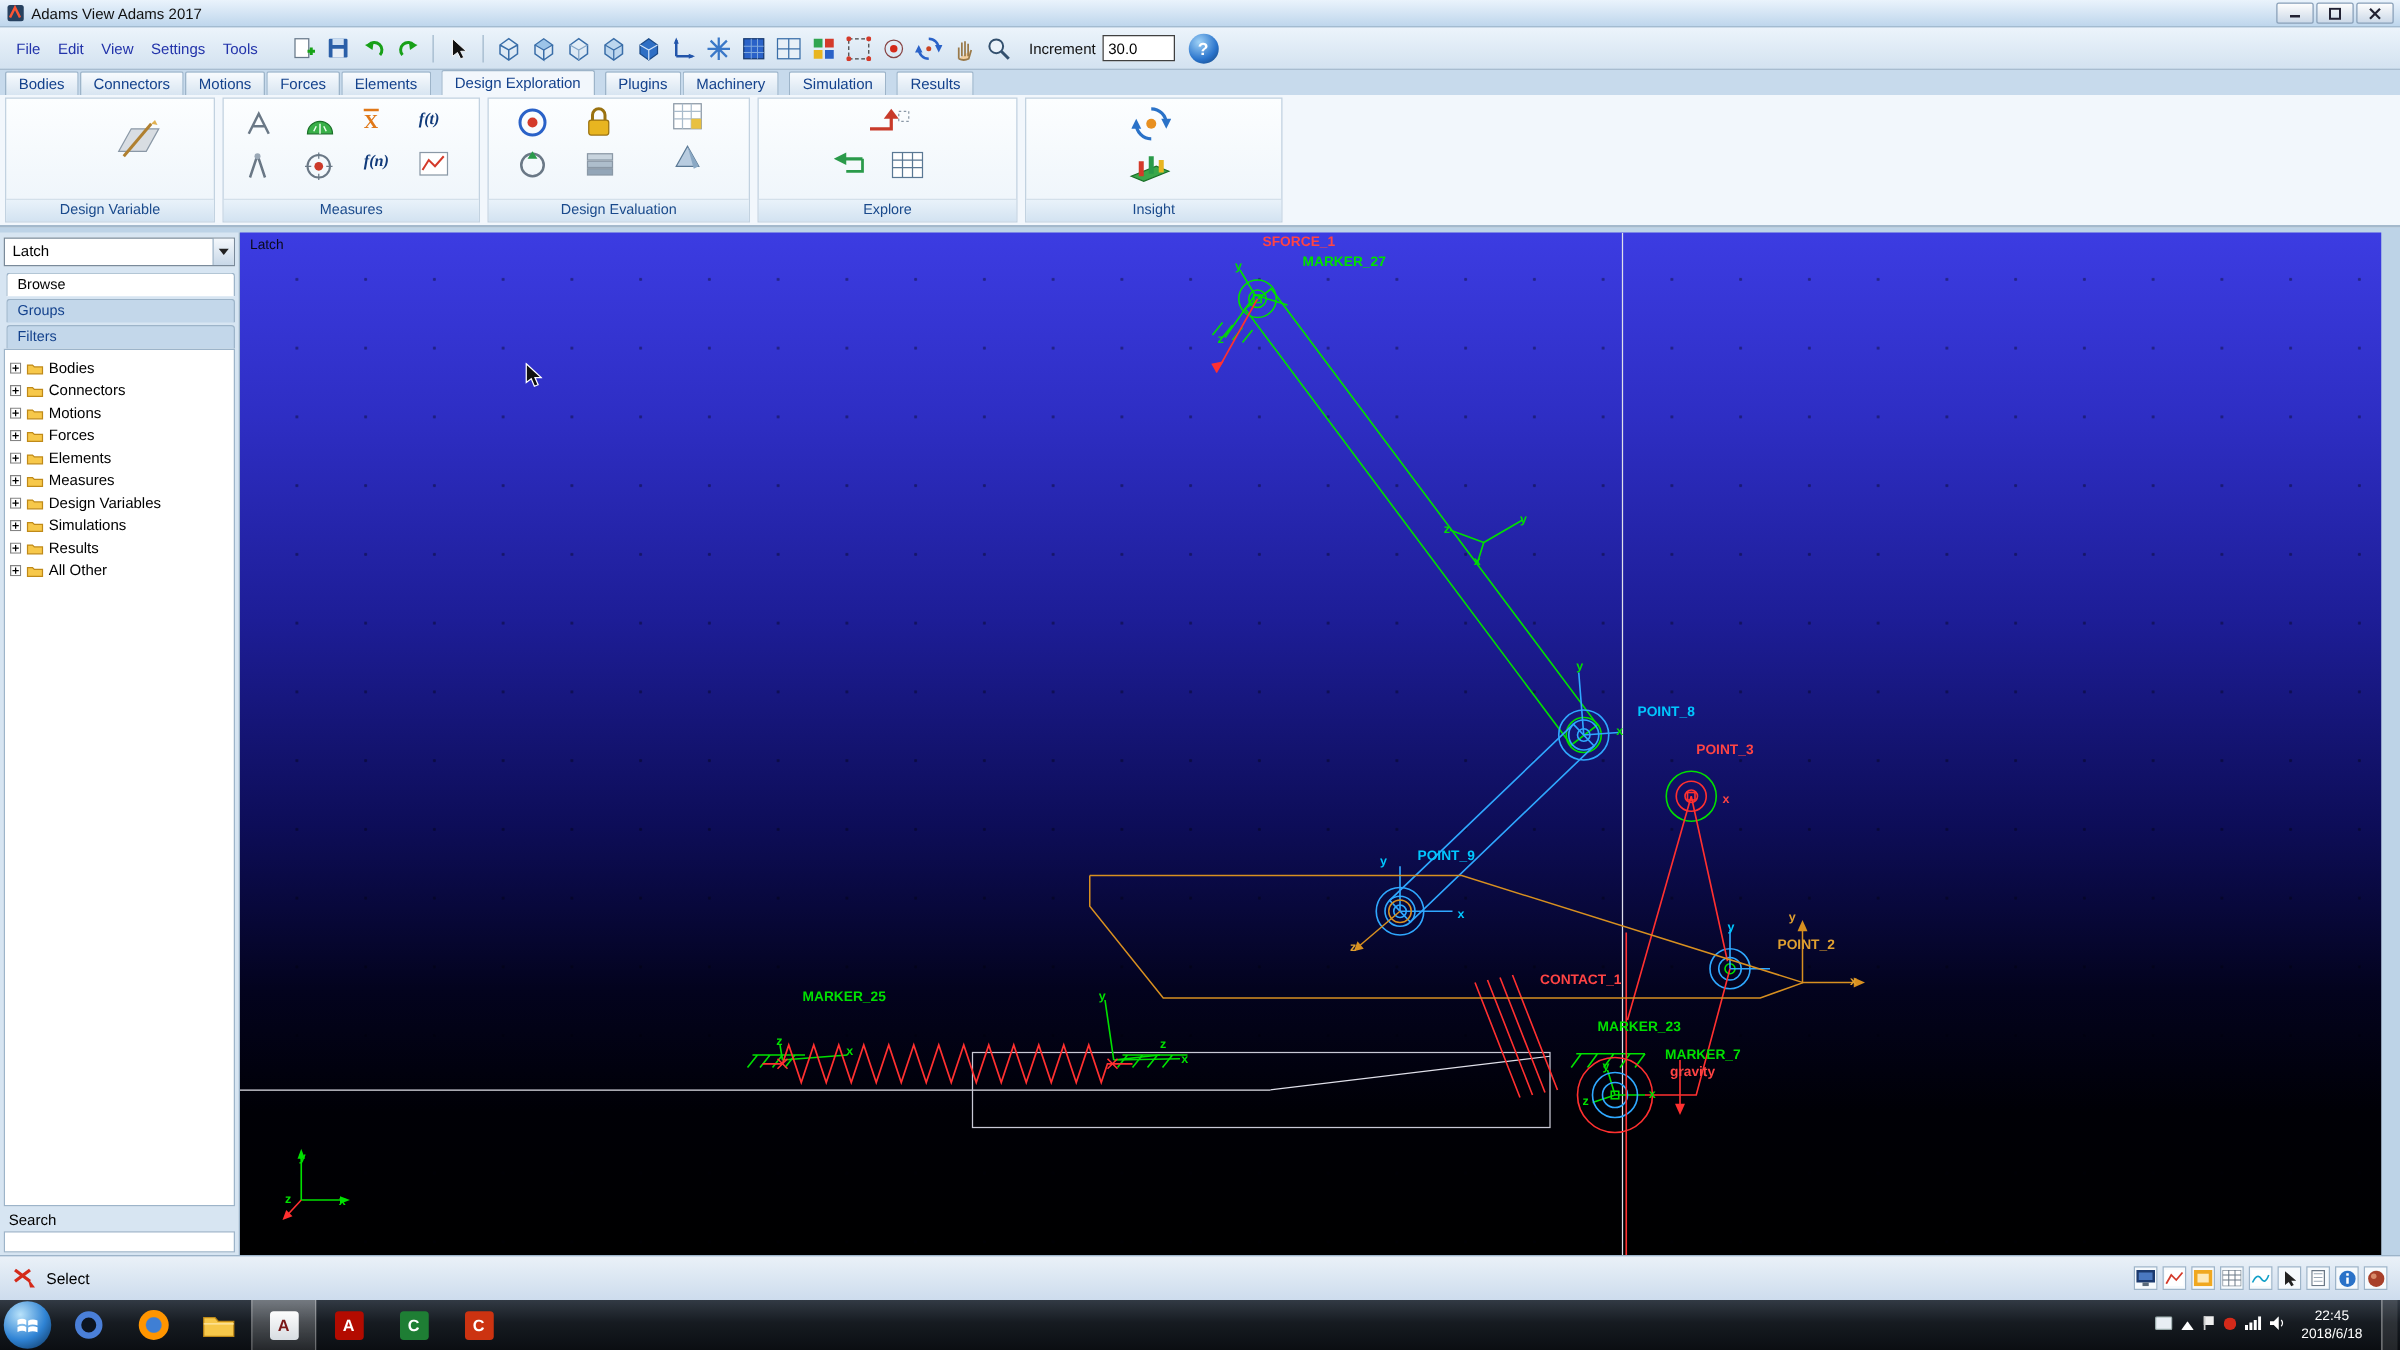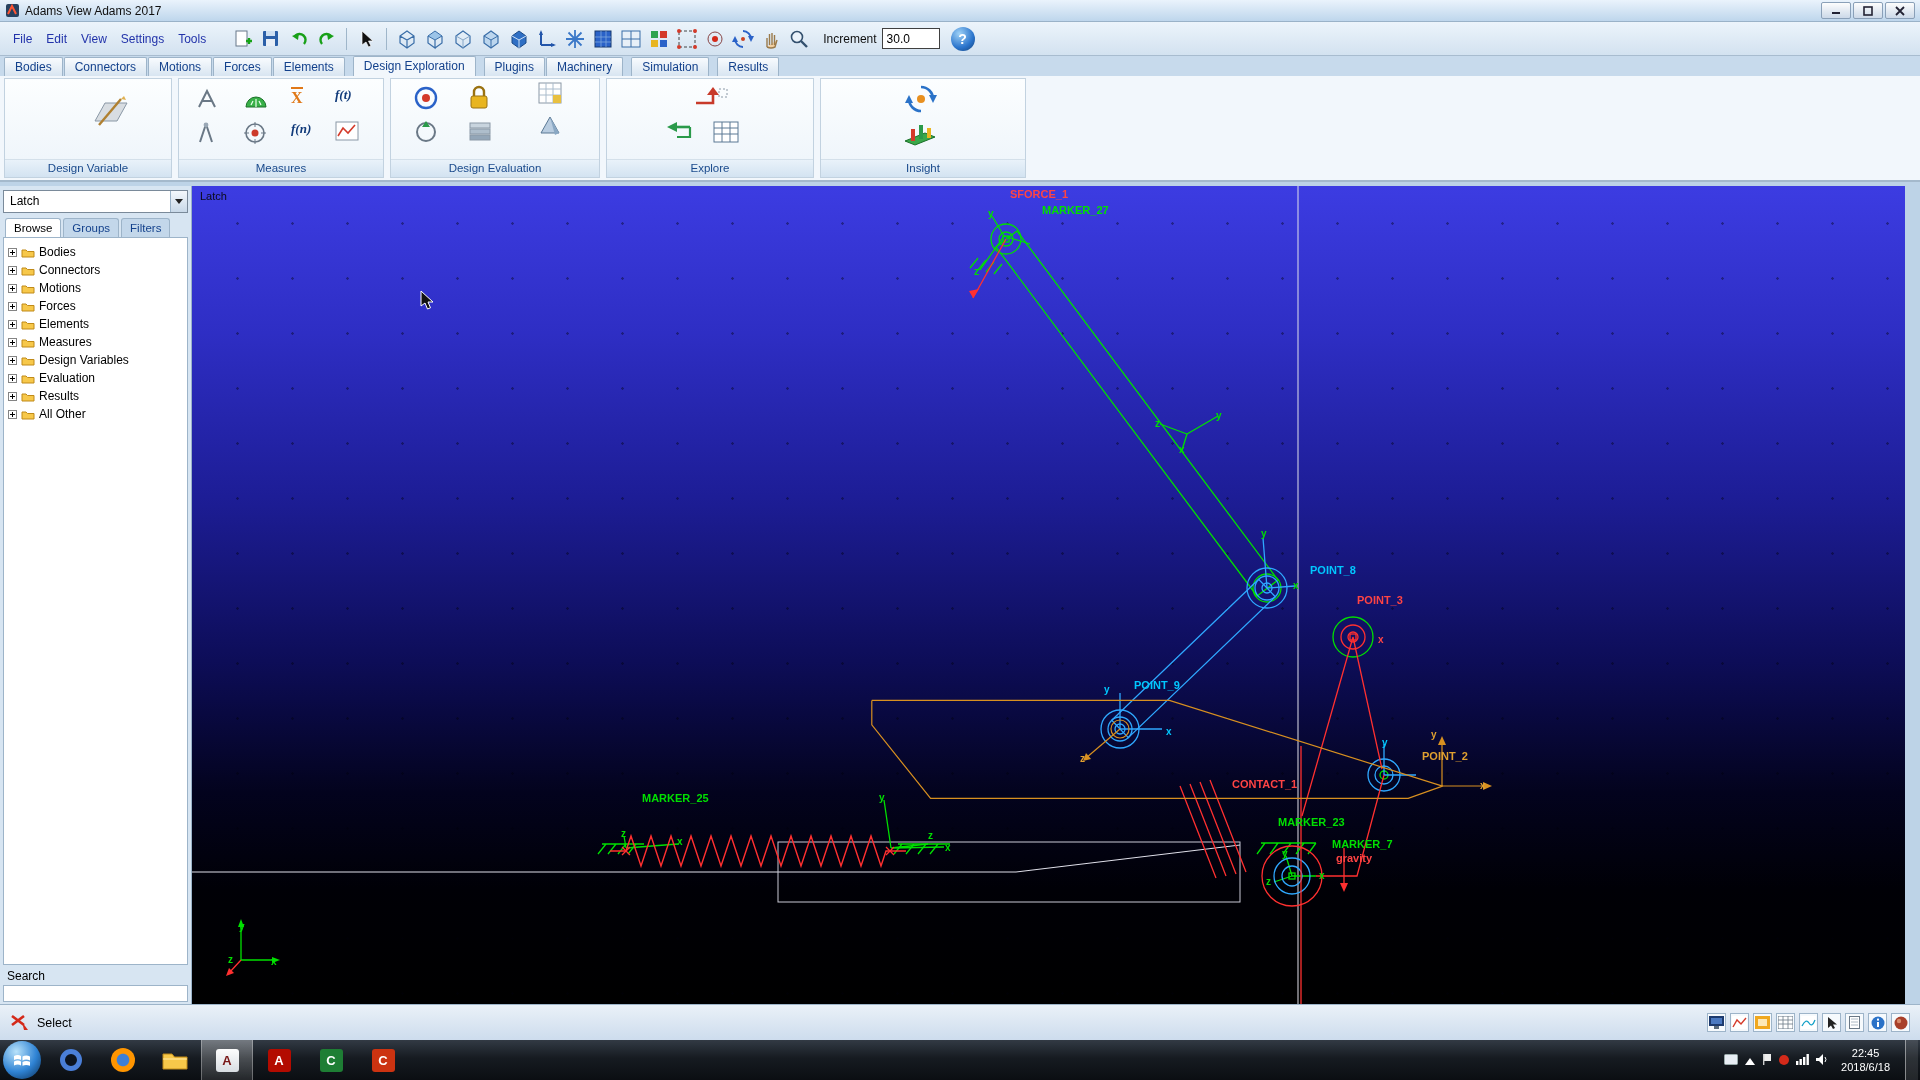--- a/index.html
+++ b/index.html
@@ -82,21 +82,21 @@
     background:#d7e5f2; border-right:1px solid #9ab2c8;
     display:flex; flex-direction:column; padding:4px 3px 0 3px;
   }
   .modelrow { display:flex; height:23px; border:1px solid #7a8a9a; background:#fff; }
   .modelval { flex:1; font-size:12px; color:#000; padding:3px 0 0 6px; }
   .modelarrow {
     width:17px; background:linear-gradient(#f4f8fc,#c8d8e8); border-left:1px solid #9ab2c8;
     display:flex; align-items:center; justify-content:center;
   }
   .modelarrow::after { content:""; border:4px solid transparent; border-top:5px solid #222; margin-top:4px; }
-  .stabs { display:flex; gap:2px; margin-top:5px; padding-left:2px; }
+  .stabs { display:flex; gap:2px; margin-top:5px; padding-left:2px;flex-direction:column; }
   .stab {
     font-size:11.5px; color:#13418c; padding:3px 8px; background:#c3d7ea;
     border:1px solid #9db4c9; border-bottom:none; border-radius:3px 3px 0 0;
   }
   .stab.active { background:#fff; color:#000; }
   .tree { flex:1; background:#fff; border:1px solid #9db4c9; padding:5px 0 0 4px; overflow:hidden; }
   .trow { height:18px; display:flex; align-items:center; gap:4px; font-size:12px; color:#000; }
   .searchlabel { font-size:12px; color:#000; padding:4px 2px 2px 4px; }
   .searchinput { height:17px; background:#fff; border:1px solid #9db4c9; margin-bottom:2px; }
 
@@ -572,21 +572,21 @@
           <span>Design Variables</span>
         </div>
       <div class="trow">
           <svg width="9" height="9">
             <rect x="0.5" y="0.5" width="8" height="8" fill="#fff" stroke="#848484"></rect>
             <path d="M2 4.5 h5 M4.5 2 v5" stroke="#000"></path>
           </svg>
           <svg width="14" height="11">
             <path d="M1 3 h4 l1.5 1.5 H13 V10 H1 Z" fill="#f7c84a" stroke="#c08a18"></path>
           </svg>
-          <span>Evaluation</span>
+          <span>Simulations</span>
         </div>
       <div class="trow">
           <svg width="9" height="9">
             <rect x="0.5" y="0.5" width="8" height="8" fill="#fff" stroke="#848484"></rect>
             <path d="M2 4.5 h5 M4.5 2 v5" stroke="#000"></path>
           </svg>
           <svg width="14" height="11">
             <path d="M1 3 h4 l1.5 1.5 H13 V10 H1 Z" fill="#f7c84a" stroke="#c08a18"></path>
           </svg>
           <span>Results</span>

